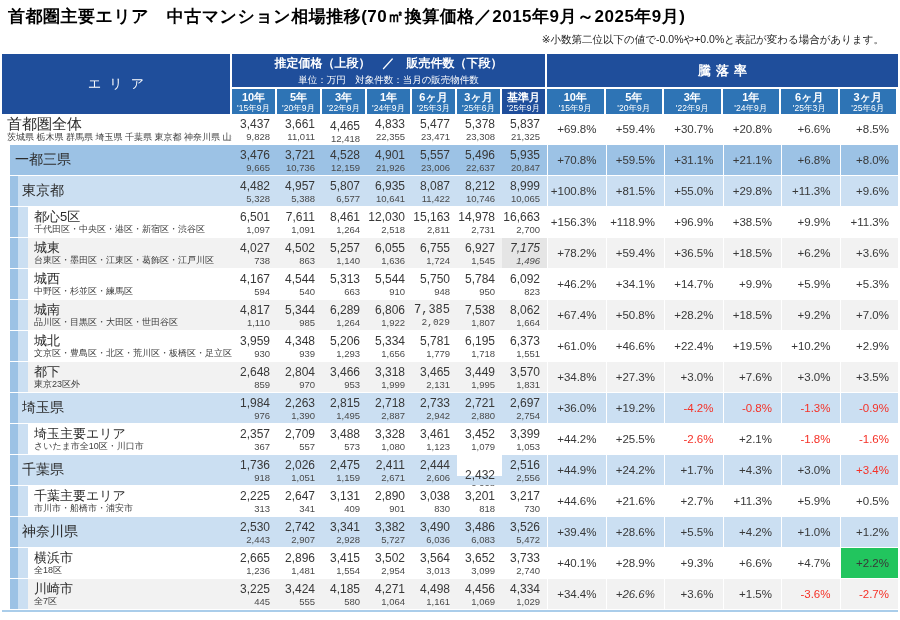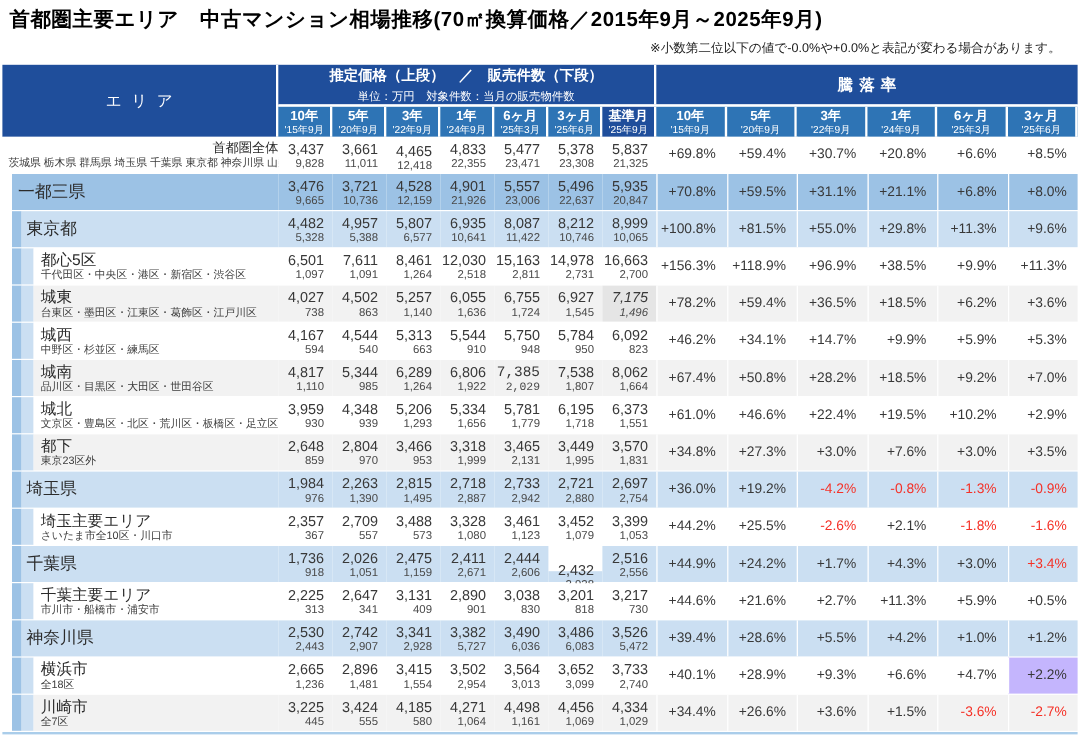--- a/index.html
+++ b/index.html
@@ -123,21 +123,21 @@
               <span class="pl">3ヶ月</span>
               <span class="pd">'25年6月</span>
             </div>
           </div>
       </div>
     </div>
   </div>
   <div id="tbody">
       <div class="brow">
         <div class="name" style="width: 230px; background: rgb(255, 255, 255); padding-left: 5px;">
-          <div class="nm" style="font-size: 11px; text-align: right;">首都圏全体</div>
+          <div class="nm" style="font-size: 15px;">首都圏全体</div>
           <div class="sb">茨城県 栃木県 群馬県 埼玉県 千葉県 東京都 神奈川県 山梨県</div>
         </div>
         <div class="dc" style="background: rgb(255, 255, 255);">
           <span class="pv">3,437</span>
           <span class="cv">9,828</span>
         </div>
         <div class="dc" style="background: rgb(255, 255, 255);">
           <span class="pv">3,661</span>
           <span class="cv">11,011</span>
         </div>
@@ -750,21 +750,21 @@
         </div>
         <div class="dc" style="background: rgb(255, 255, 255);">
           <span class="pv">3,733</span>
           <span class="cv">2,740</span>
         </div>
         <div class="rc" style="background: rgb(255, 255, 255);">+40.1%</div>
         <div class="rc" style="background: rgb(255, 255, 255);">+28.9%</div>
         <div class="rc" style="background: rgb(255, 255, 255);">+9.3%</div>
         <div class="rc" style="background: rgb(255, 255, 255);">+6.6%</div>
         <div class="rc" style="background: rgb(255, 255, 255);">+4.7%</div>
-        <div class="rc" style="background: #c4b5fd;">+2.2%</div>
+        <div class="rc" style="background: #22c55e;">+2.2%</div>
       </div>
       <div class="brow">
         <div class="g" style="width: 8px; background: rgb(255, 255, 255);"></div>
         <div class="g" style="width: 8px; background: rgb(156, 194, 229);"></div>
         <div class="g" style="width: 10px; background: rgb(203, 223, 242);"></div>
         <div class="name" style="width: 204px; background: rgb(242, 242, 242); padding-left: 6px;">
           <div class="nm" style="font-size: 13px;">川崎市</div>
           <div class="sb">全7区</div>
         </div>
         <div class="dc" style="background: rgb(242, 242, 242);">
@@ -789,21 +789,21 @@
         </div>
         <div class="dc" style="background: rgb(242, 242, 242);">
           <span class="pv">4,456</span>
           <span class="cv">1,069</span>
         </div>
         <div class="dc" style="background: rgb(242, 242, 242);">
           <span class="pv">4,334</span>
           <span class="cv">1,029</span>
         </div>
         <div class="rc" style="background: rgb(242, 242, 242);">+34.4%</div>
-        <div class="rc" style="background: rgb(242, 242, 242);">+26.6%</div>
+        <div class="rc" style="background: rgb(242, 242, 242); font-style: italic;">+26.6%</div>
         <div class="rc" style="background: rgb(242, 242, 242);">+3.6%</div>
         <div class="rc" style="background: rgb(242, 242, 242);">+1.5%</div>
         <div class="rc red" style="background: rgb(242, 242, 242);">-3.6%</div>
         <div class="rc red" style="background: rgb(242, 242, 242);">-2.7%</div>
       </div>
     </div>
   <div class="bottom-line"></div>
 </div>
 
 </body></html>

